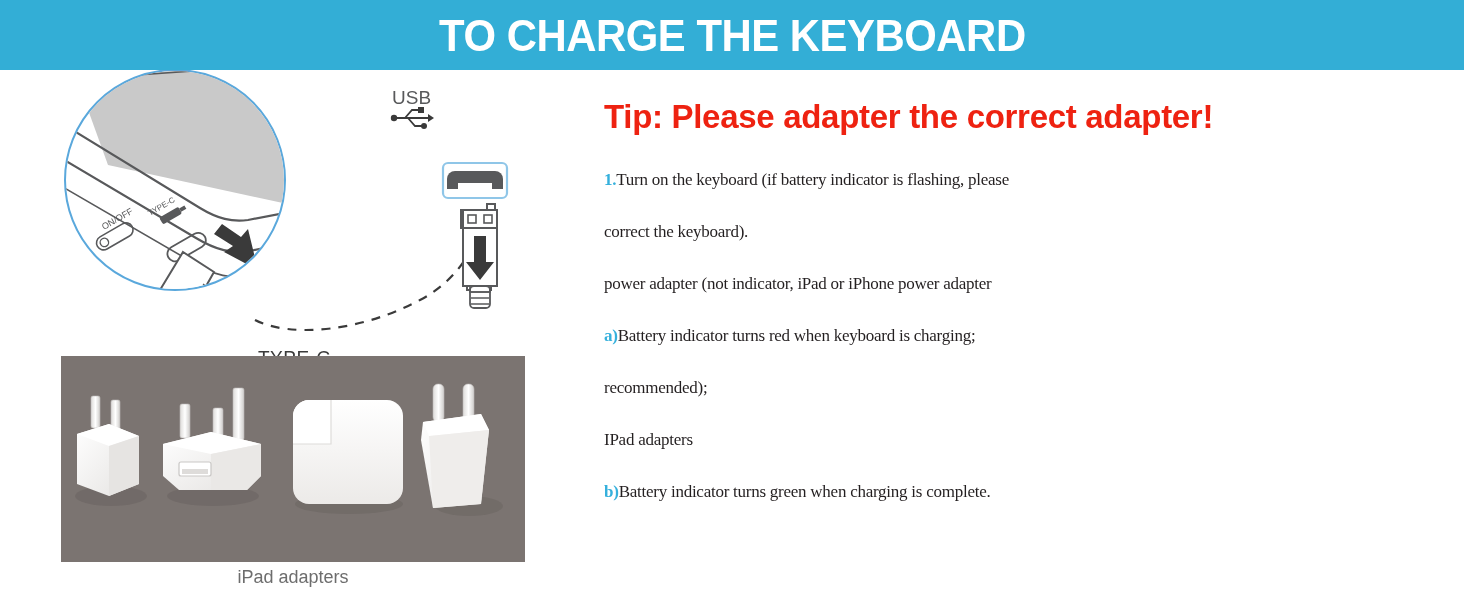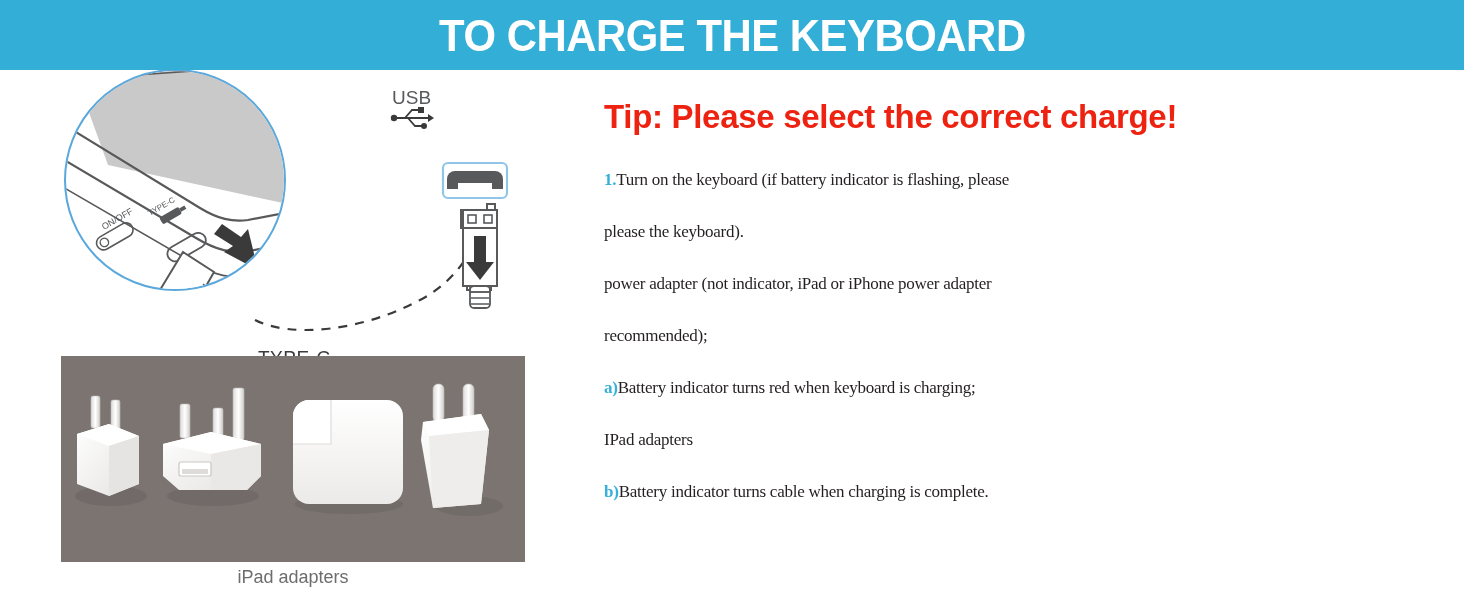--- a/index.html
+++ b/index.html
@@ -293,25 +293,25 @@
           <path d="M 362 66 L 420 58 L 428 74 L 368 80 Z" fill="#ffffff"></path>
           <path d="M 368 80 L 428 74 L 420 148 L 372 152 Z" fill="#efedeb"></path>
         </g>
       </svg>
     </div>
 
     <div id="adapter-caption">iPad adapters</div>
   </div>
 
   <div id="right-col">
-    <div id="tip-heading">Tip: Please select the correct charge!</div>
+    <div id="tip-heading">Tip: Please adapter the correct adapter!</div>
     <div id="instructions">
         <div class="instr-line"><span class="marker">1.</span><span>Turn on the keyboard (if battery indicator is flashing, please</span></div>
-        <div class="instr-line"><span>please the keyboard).</span></div>
+        <div class="instr-line"><span>correct the keyboard).</span></div>
         <div class="instr-line"><span>power adapter (not indicator, iPad or iPhone power adapter</span></div>
+        <div class="instr-line"><span class="marker">a)</span><span>Battery indicator turns red when keyboard is charging;</span></div>
         <div class="instr-line"><span>recommended);</span></div>
-        <div class="instr-line"><span class="marker">a)</span><span>Battery indicator turns red when keyboard is charging;</span></div>
         <div class="instr-line"><span>IPad adapters</span></div>
-        <div class="instr-line"><span class="marker">b)</span><span>Battery indicator turns cable when charging is complete.</span></div>
+        <div class="instr-line"><span class="marker">b)</span><span>Battery indicator turns green when charging is complete.</span></div>
       </div>
   </div>
 
 </div>
 
 </body></html>

